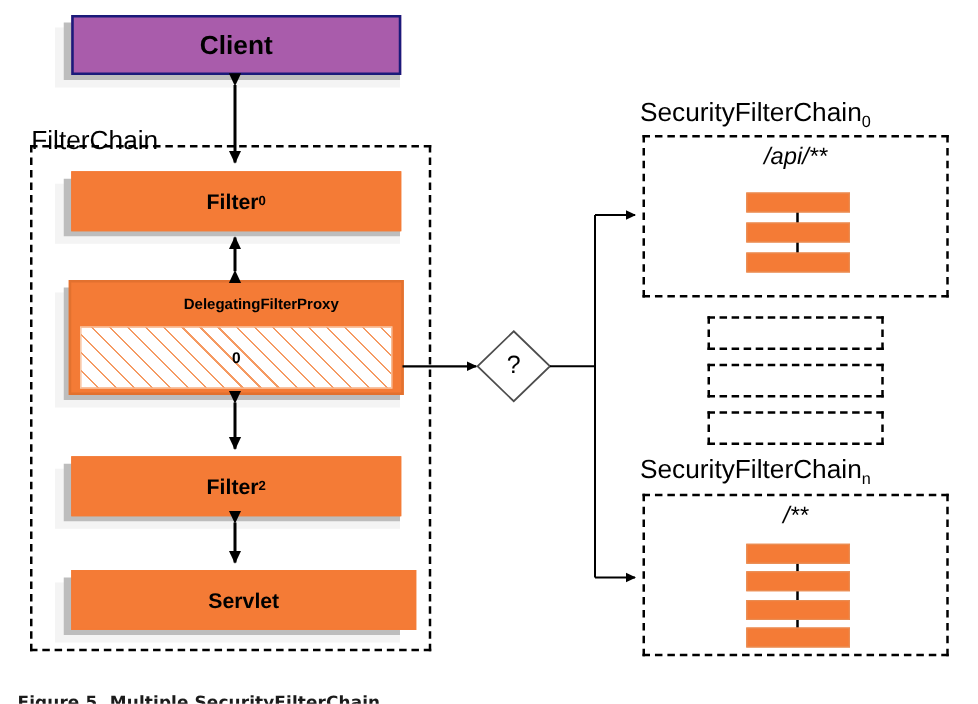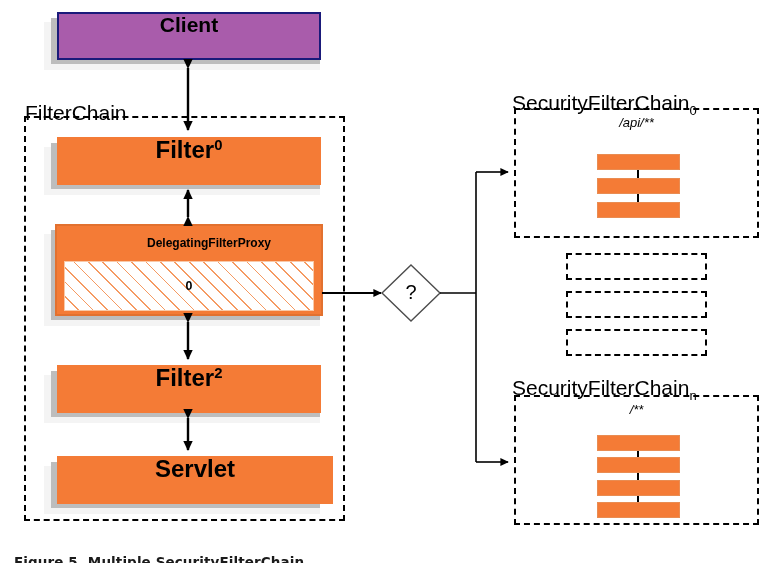--- a/index.html
+++ b/index.html
@@ -10,25 +10,25 @@
   }
   #stage{position:absolute;left:0;top:0;width:782px;height:563px;}
 
   
   .shadow-far{position:absolute;background:#f4f4f4;}
   .shadow-near{position:absolute;background:#bdbdbd;}
 
   
   .box{
     position:absolute;box-sizing:border-box;
-    display:flex;align-items:flex-start;justify-content:center;
+    display:flex;align-items:center;justify-content:center;
     font-weight:bold;line-height:1;
   }
   .box-client{background:#a95cab;border:2px solid #1a1a7a;font-size:21px;}
-  .box-filter{background:#f47b36;border:1px solid #f47b36;font-size:24px;}
+  .box-filter{background:#f47b36;border:1px solid #f47b36;font-size:17px;}
   .box-dfp{background:#f47b36;border:2px solid #e2712f;}
 
   .dfp-title{
     position:absolute;left:0;right:0;top:4px;height:26px;
     display:flex;align-items:center;justify-content:center;
     font-weight:bold;font-size:12px;line-height:1;margin-left:40px;
   }
   
   .bean{
     position:absolute;box-sizing:border-box;
@@ -48,22 +48,22 @@
     border:2px dashed #000;background:transparent;
   }
   .dashed-thin{
     position:absolute;box-sizing:border-box;
     border:2px dashed #000;background:transparent;
   }
 
   
   .label{position:absolute;white-space:nowrap;line-height:1;}
   .lbl-chain{font-size:21px;font-weight:normal;}
-  .lbl-sfc{font-size:21px;font-weight:normal;margin-top:12px;}
-  .lbl-pattern{font-size:13px;font-style:italic;font-weight:normal;}
+  .lbl-sfc{font-size:21px;font-weight:normal;}
+  .lbl-pattern{font-size:19px;font-style:italic;font-weight:normal;}
   .lbl-sub{font-size:0.62em;font-style:normal;vertical-align:-0.38em;}
 
   .caption{
     position:absolute;font-size:13.5px;font-weight:bold;
     font-family:"DejaVu Sans","Liberation Sans",sans-serif;
     letter-spacing:.1px;white-space:nowrap;color:#1b1b1b;
   }
 
   
   .bar{position:absolute;background:#f47b36;border:1px solid #e98c52;box-sizing:border-box;}

